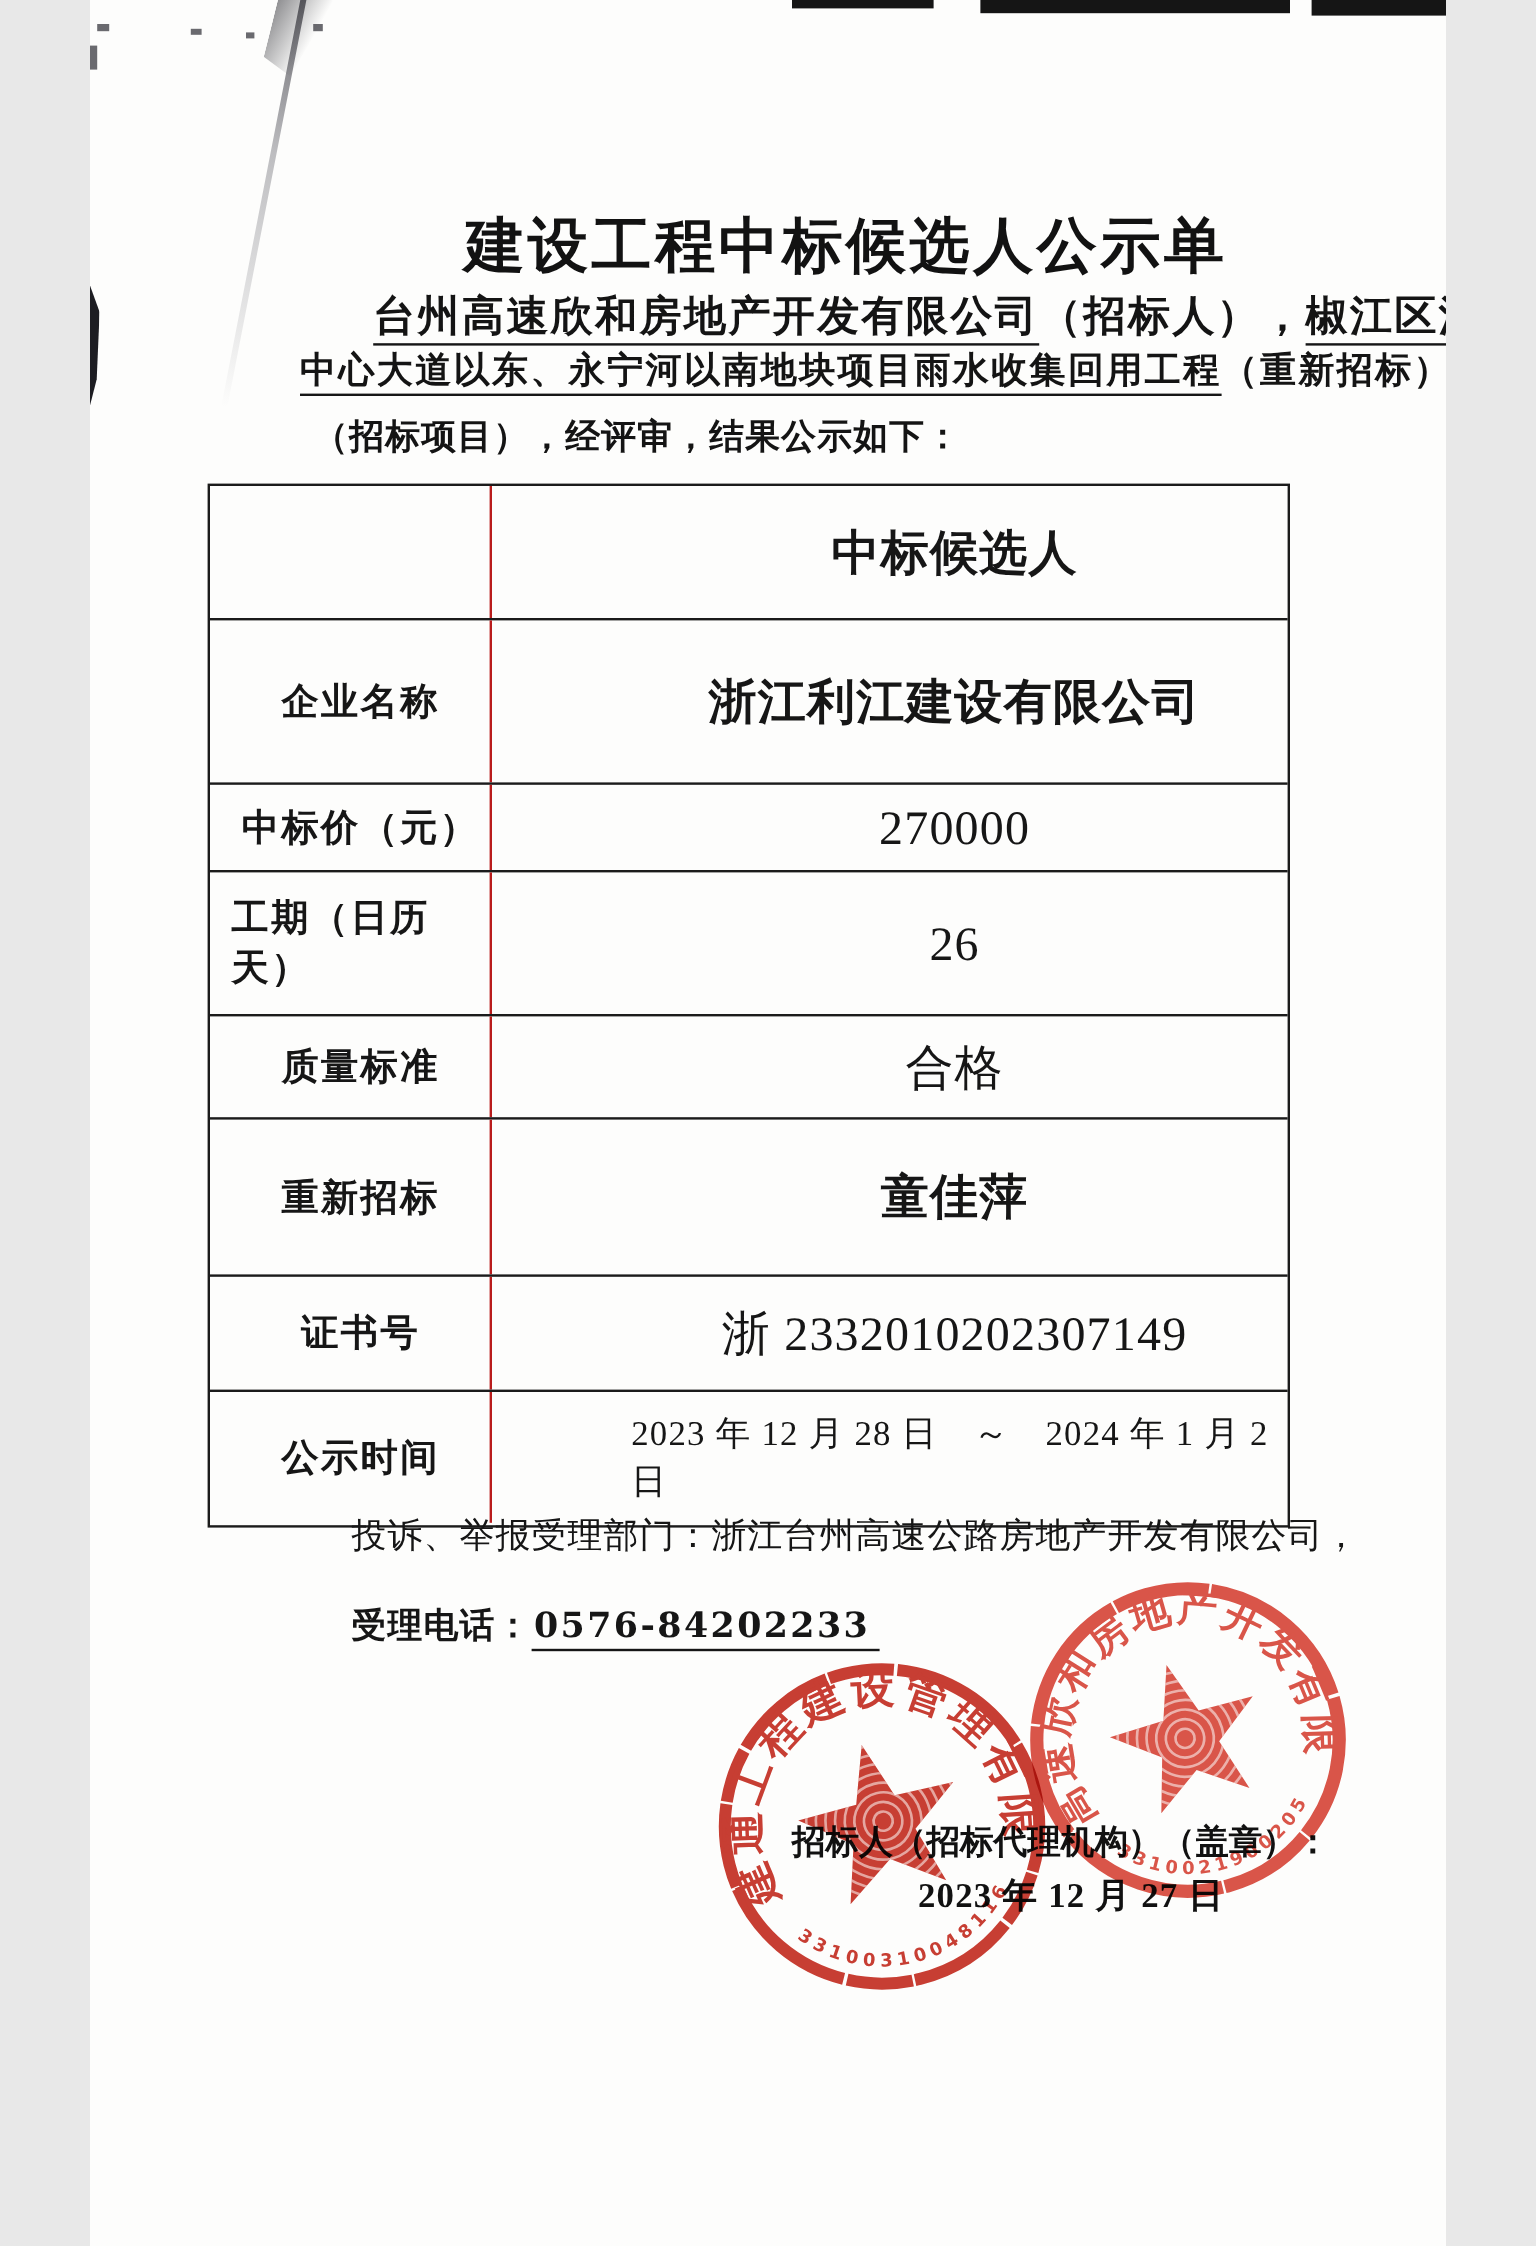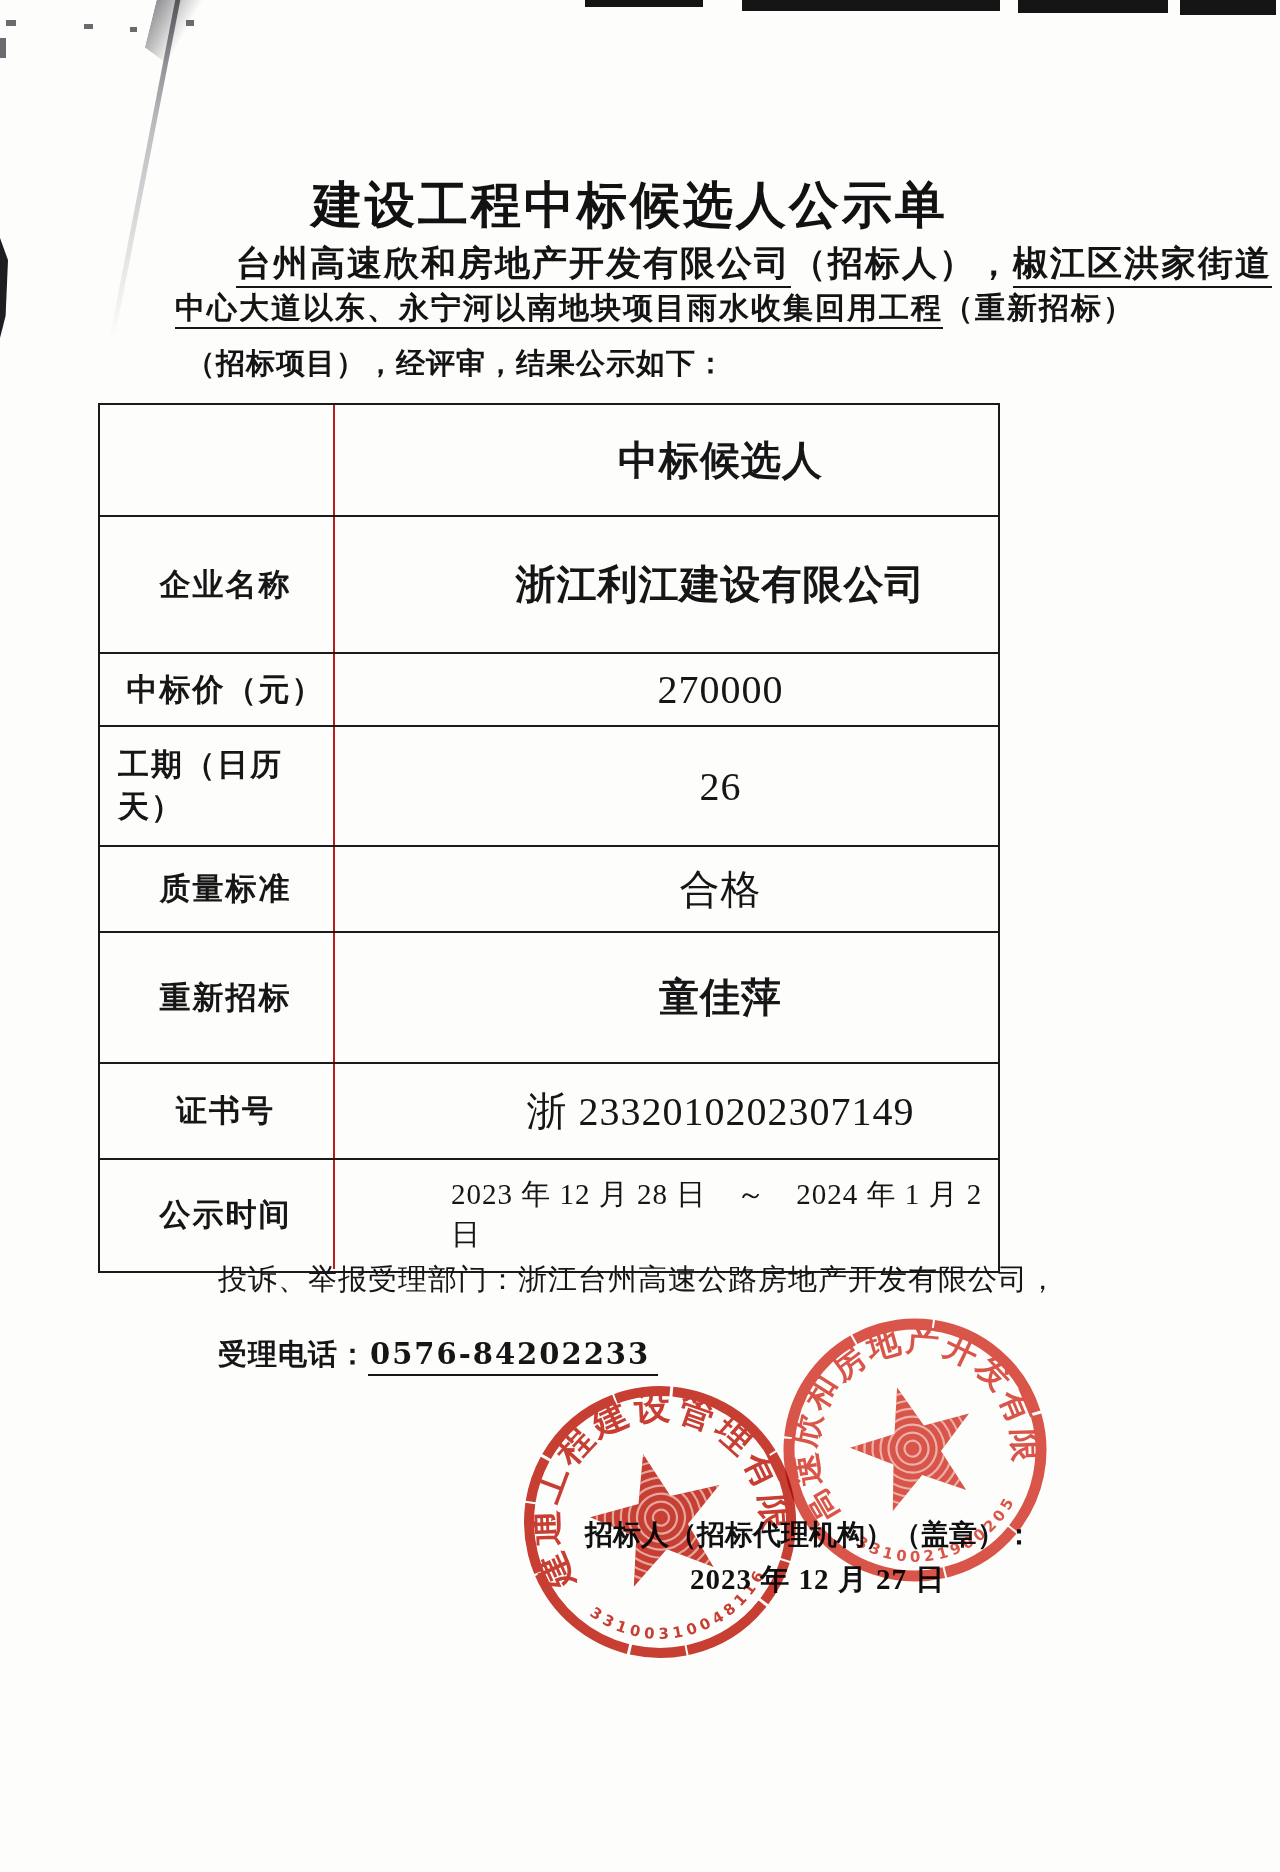--- a/index.html
+++ b/index.html
@@ -1,17 +1,17 @@
 <!DOCTYPE html>
 <html><head>
 <meta charset="utf-8">
 <style>
   html,body{margin:0;padding:0;background:#e8e8e8;}
   .page{
-    position:relative;width:1280px;height:1872px;margin:0 auto;
+    position:relative;width:1130px;height:1872px;margin:0 auto;
     background:#fdfdfc;overflow:hidden;
     font-family:"Liberation Serif","DejaVu Serif",serif;color:#161616;
   }
   
   .art{position:absolute;background:#151515;}
   .art.gray{background:#6a6a6f;}
   .fold{
     position:absolute;left:178px;top:-14px;width:5px;height:360px;
     background:linear-gradient(to bottom, rgba(40,40,48,.75), rgba(70,70,80,.35) 40%, rgba(90,90,100,0));
     transform:rotate(11deg);transform-origin:top center;border-radius:3px;

